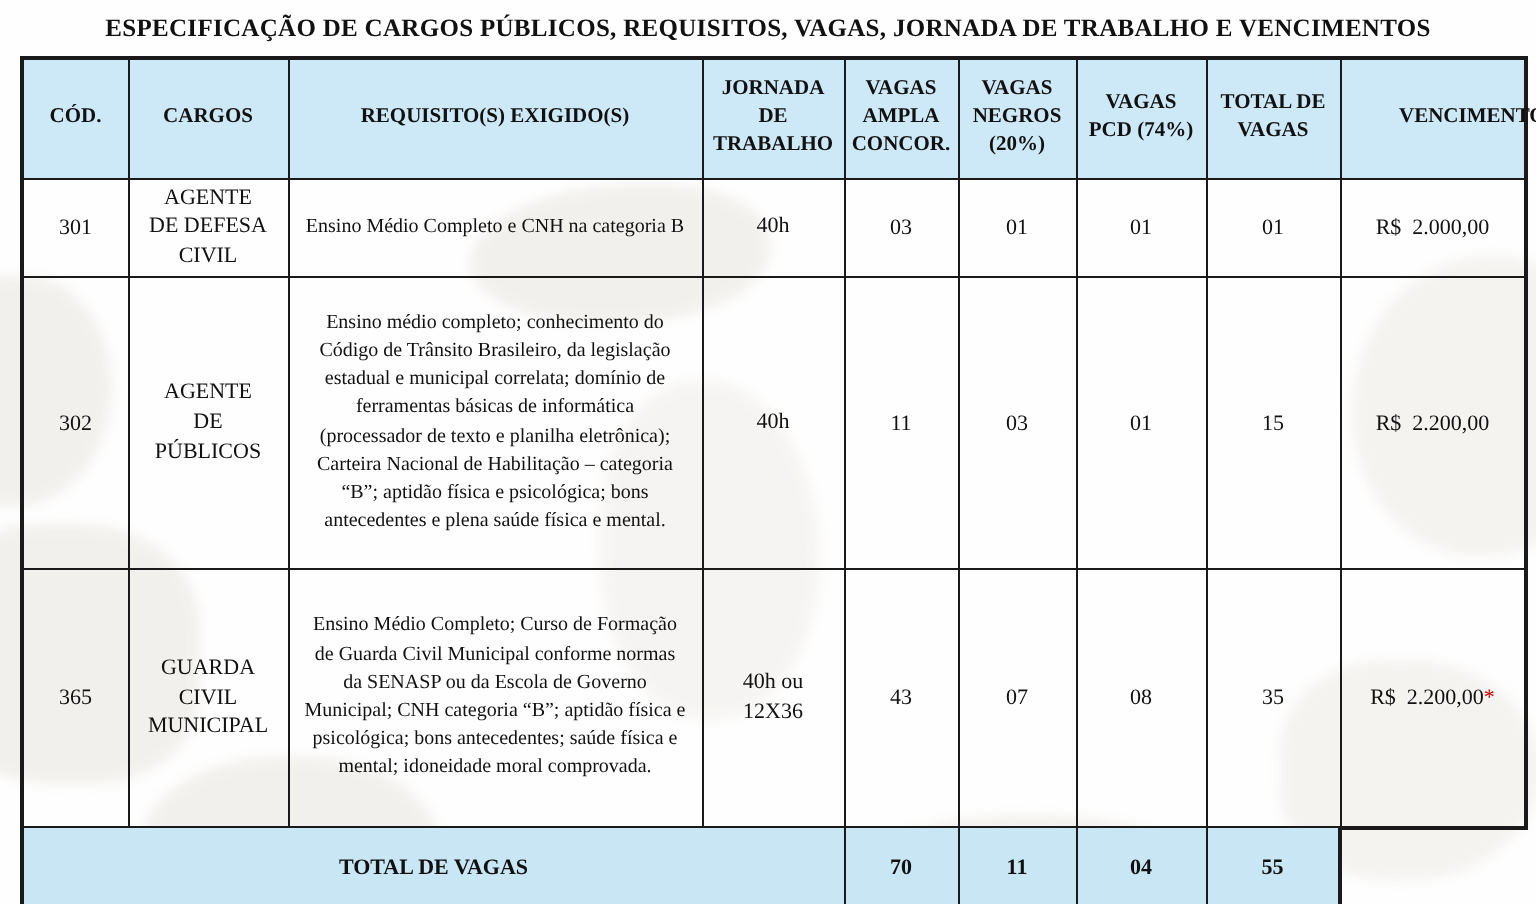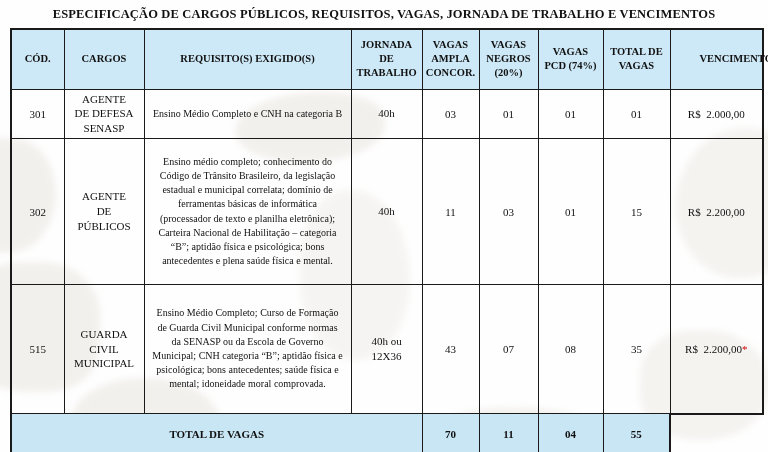--- a/index.html
+++ b/index.html
@@ -143,42 +143,42 @@
         <th>VAGAS AMPLA CONCOR.</th>
         <th>VAGAS NEGROS (20%)</th>
         <th>VAGAS PCD (74%)</th>
         <th>TOTAL DE VAGAS</th>
         <th>VENCIMENTOS</th>
       </tr>
     </thead>
     <tbody>
       <tr class="r1">
         <td>301</td>
-        <td class="cargo-cell">AGENTE DE DEFESA SENASP</td>
+        <td class="cargo-cell">AGENTE DE DEFESA CIVIL</td>
         <td class="req-cell">Ensino Médio Completo e CNH na categoria B</td>
         <td class="jorn-cell">40h</td>
         <td>03</td>
         <td>01</td>
         <td>01</td>
         <td>01</td>
         <td class="venc-cell"><span>R$  2.000,00</span><span class="red"></span></td>
       </tr>
       <tr class="r2">
         <td>302</td>
         <td class="cargo-cell">AGENTE DE PÚBLICOS</td>
         <td class="req-cell">Ensino médio completo; conhecimento do Código de Trânsito Brasileiro, da legislação estadual e municipal correlata; domínio de ferramentas básicas de informática (processador de texto e planilha eletrônica); Carteira Nacional de Habilitação – categoria “B”; aptidão física e psicológica; bons antecedentes e plena saúde física e mental.</td>
         <td class="jorn-cell">40h</td>
         <td>11</td>
         <td>03</td>
         <td>01</td>
         <td>15</td>
         <td class="venc-cell"><span>R$  2.200,00</span><span class="red"></span></td>
       </tr>
       <tr class="r3">
-        <td>515</td>
+        <td>365</td>
         <td class="cargo-cell">GUARDA CIVIL MUNICIPAL</td>
         <td class="req-cell">Ensino Médio Completo; Curso de Formação de Guarda Civil Municipal conforme normas da SENASP ou da Escola de Governo Municipal; CNH categoria “B”; aptidão física e psicológica; bons antecedentes; saúde física e mental; idoneidade moral comprovada.</td>
         <td class="jorn-cell">40h ou 12X36</td>
         <td>43</td>
         <td>07</td>
         <td>08</td>
         <td>35</td>
         <td class="venc-cell bb2"><span>R$  2.200,00</span><span class="red">*</span></td>
       </tr>
       <tr class="total-row">

